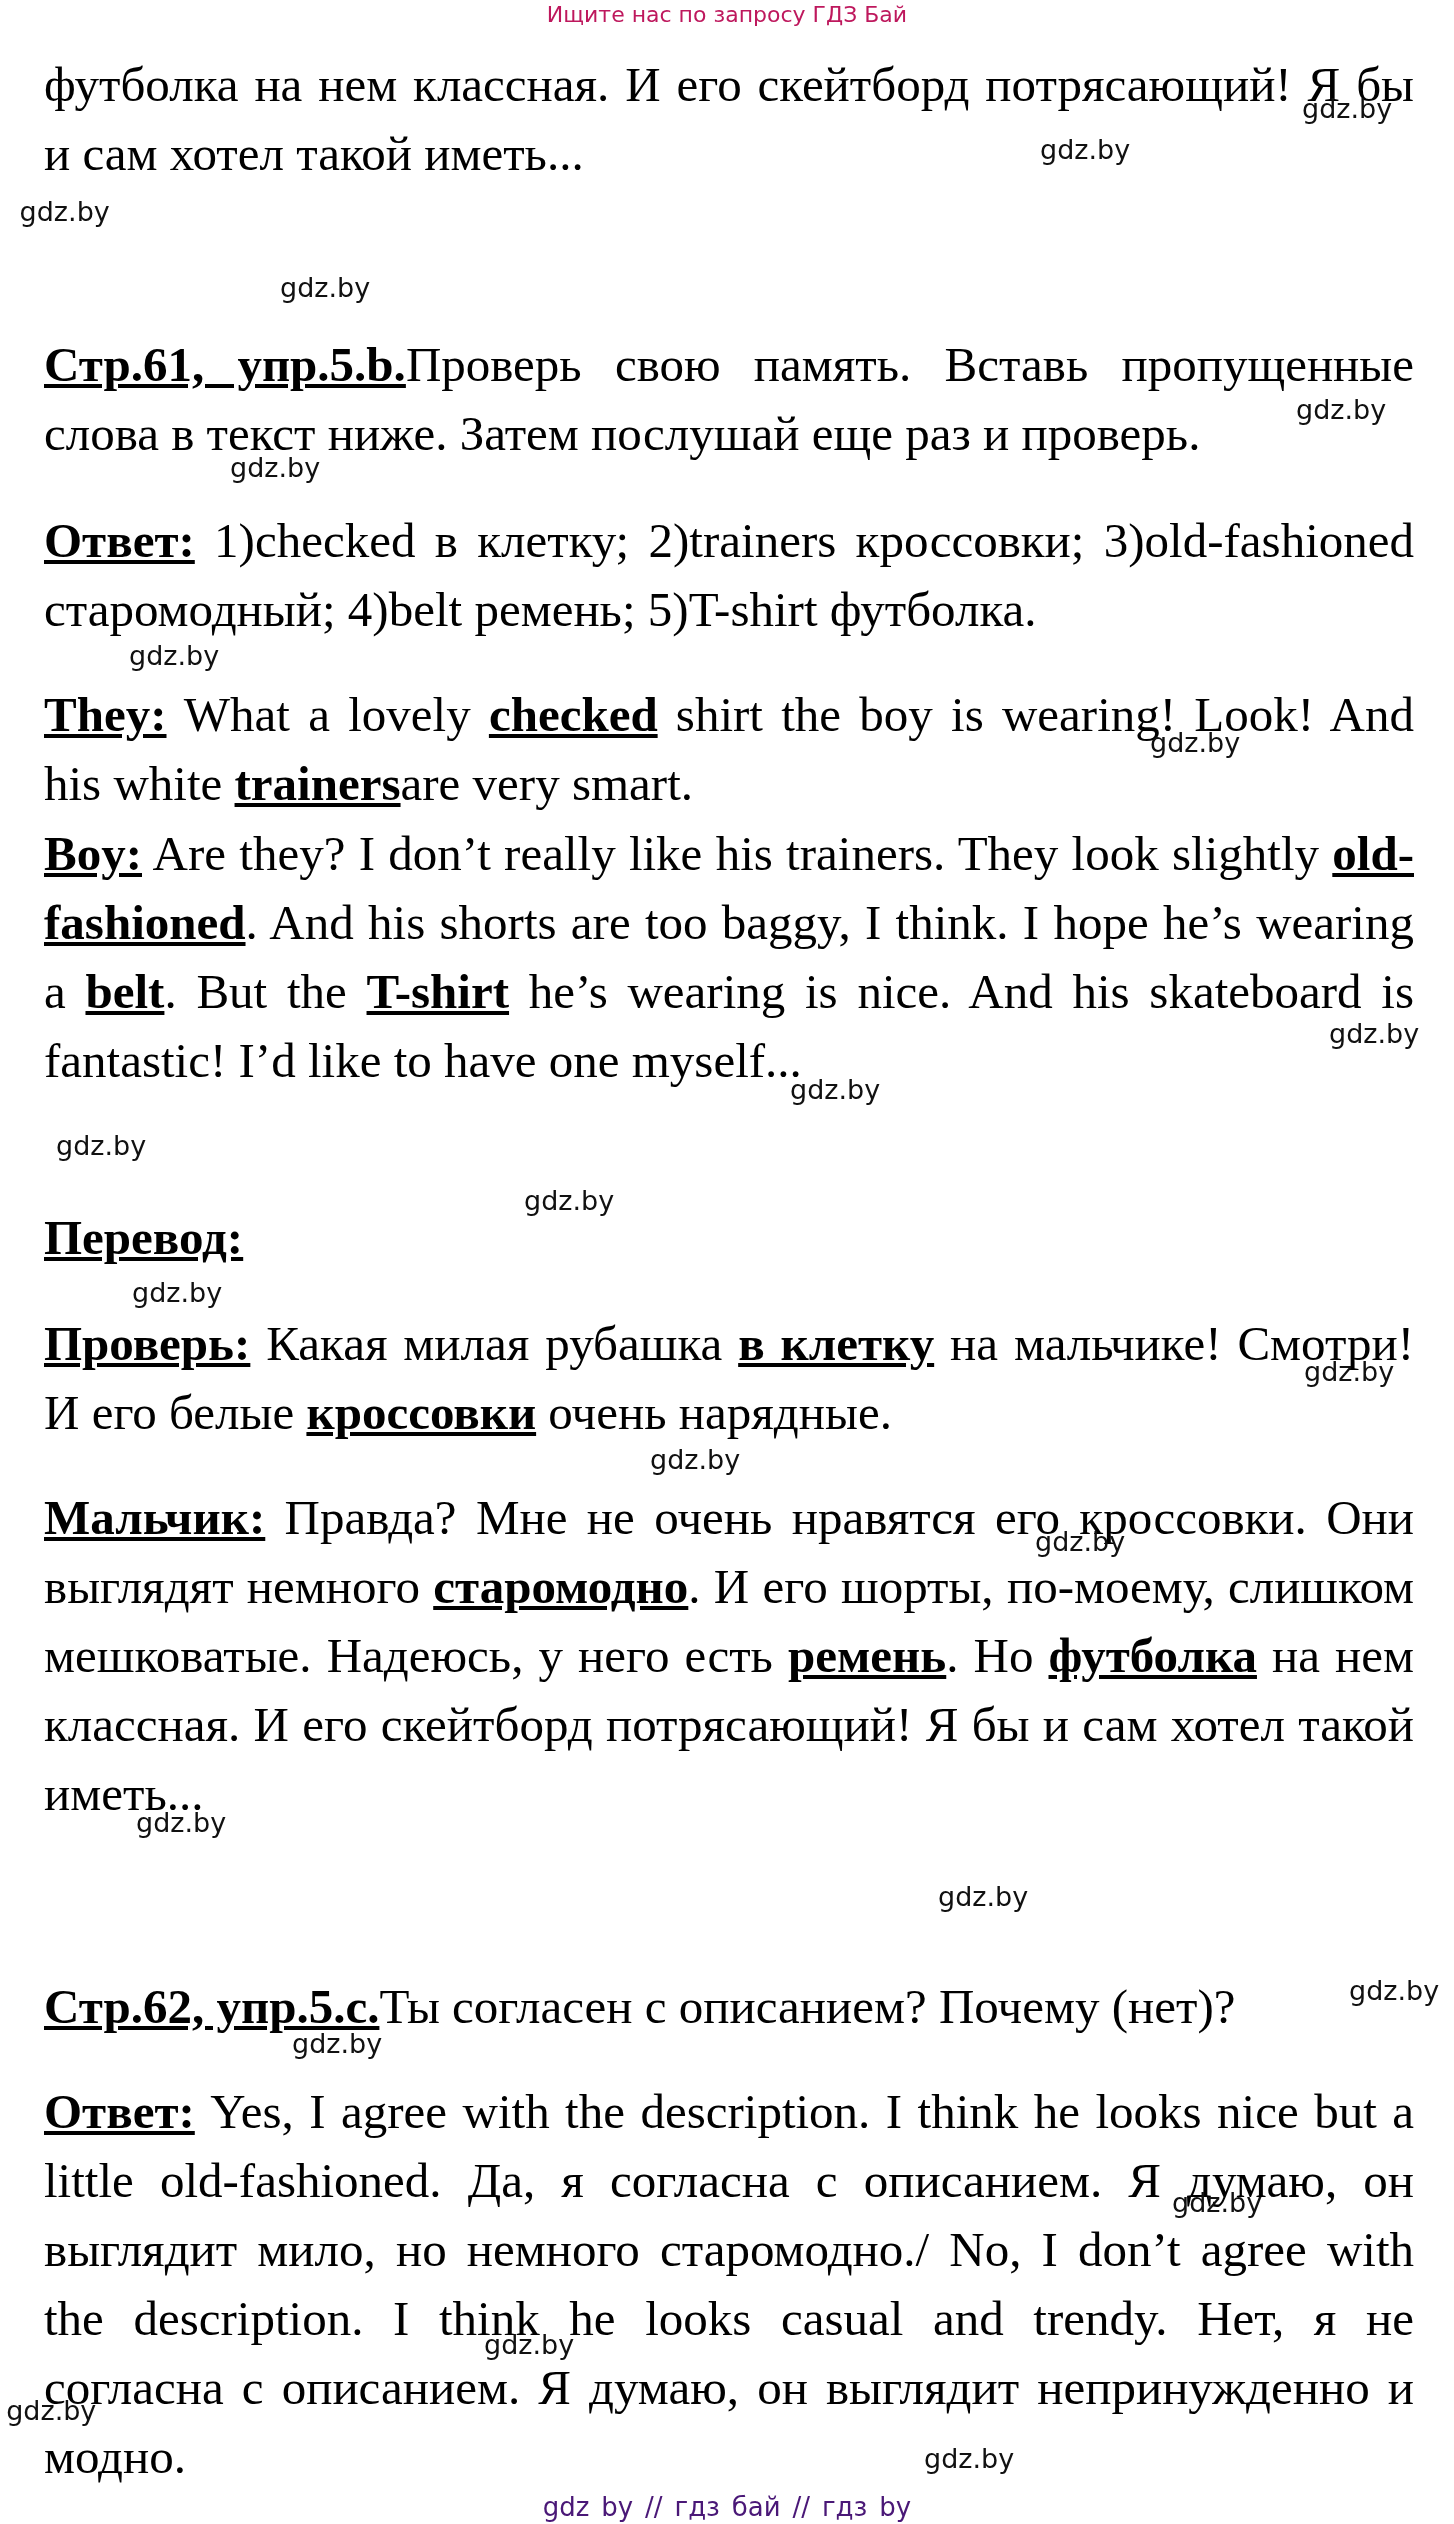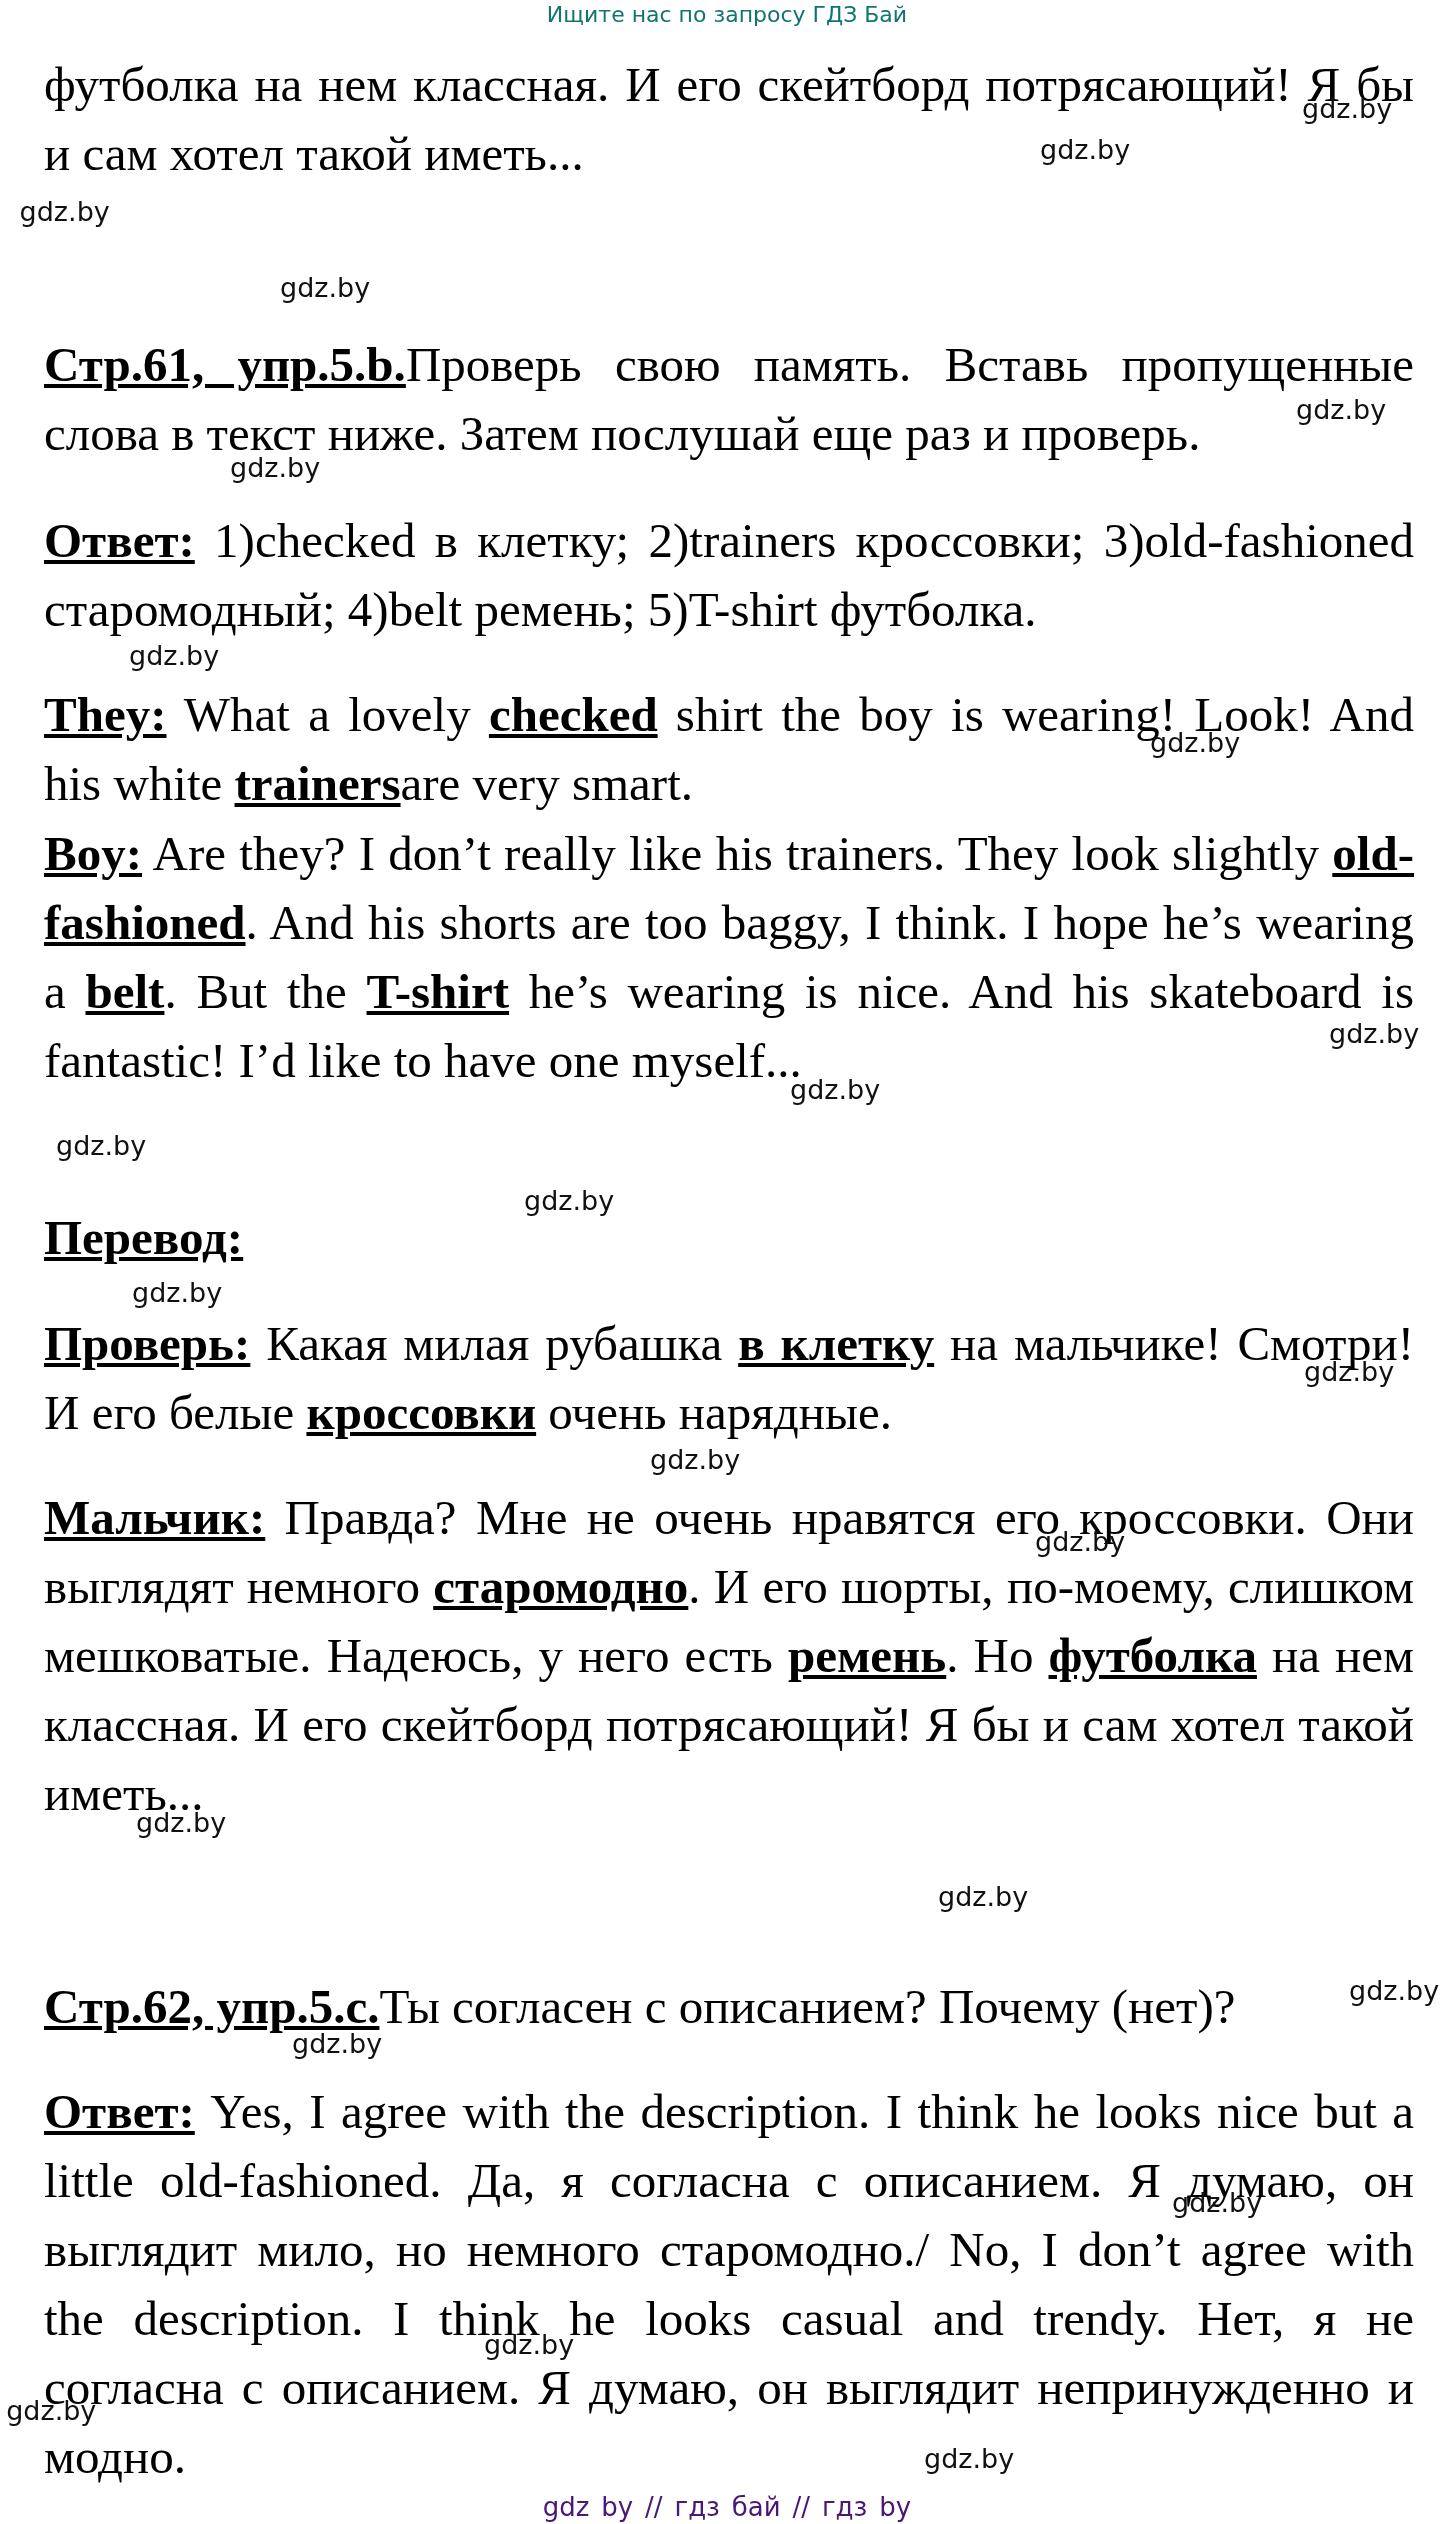--- a/index.html
+++ b/index.html
@@ -1,20 +1,20 @@
 <!DOCTYPE html>
 <html style="font-size:14.3px"><head>
 <meta charset="utf-8">
 <style>
   html, body { margin: 0; padding: 0; background: #ffffff; }
   body { width: 1454px; height: 2525px; position: relative; overflow: hidden; }
   .top-banner {
     position: absolute; left: 0; top: 0; width: 1454px; height: 30px;
     text-align: center; font-family: "DejaVu Sans", sans-serif;
-    font-size: 22px; line-height: 30px; color: #0f766e;
+    font-size: 22px; line-height: 30px; color: #be185d;
   }
   .footer-banner {
     position: absolute; left: 0; top: 2491px; width: 1454px; height: 32px;
     text-align: center; font-family: "DejaVu Sans", sans-serif;
     font-size: 26px; line-height: 32px; color: #4a1877; word-spacing: 3.6px;
   }
   .content {
     position: absolute; left: 36px; top: 0; width: 1370px;
     font-family: "Liberation Serif", serif; font-size: 49px; color: #000;
     line-height: 69px;

